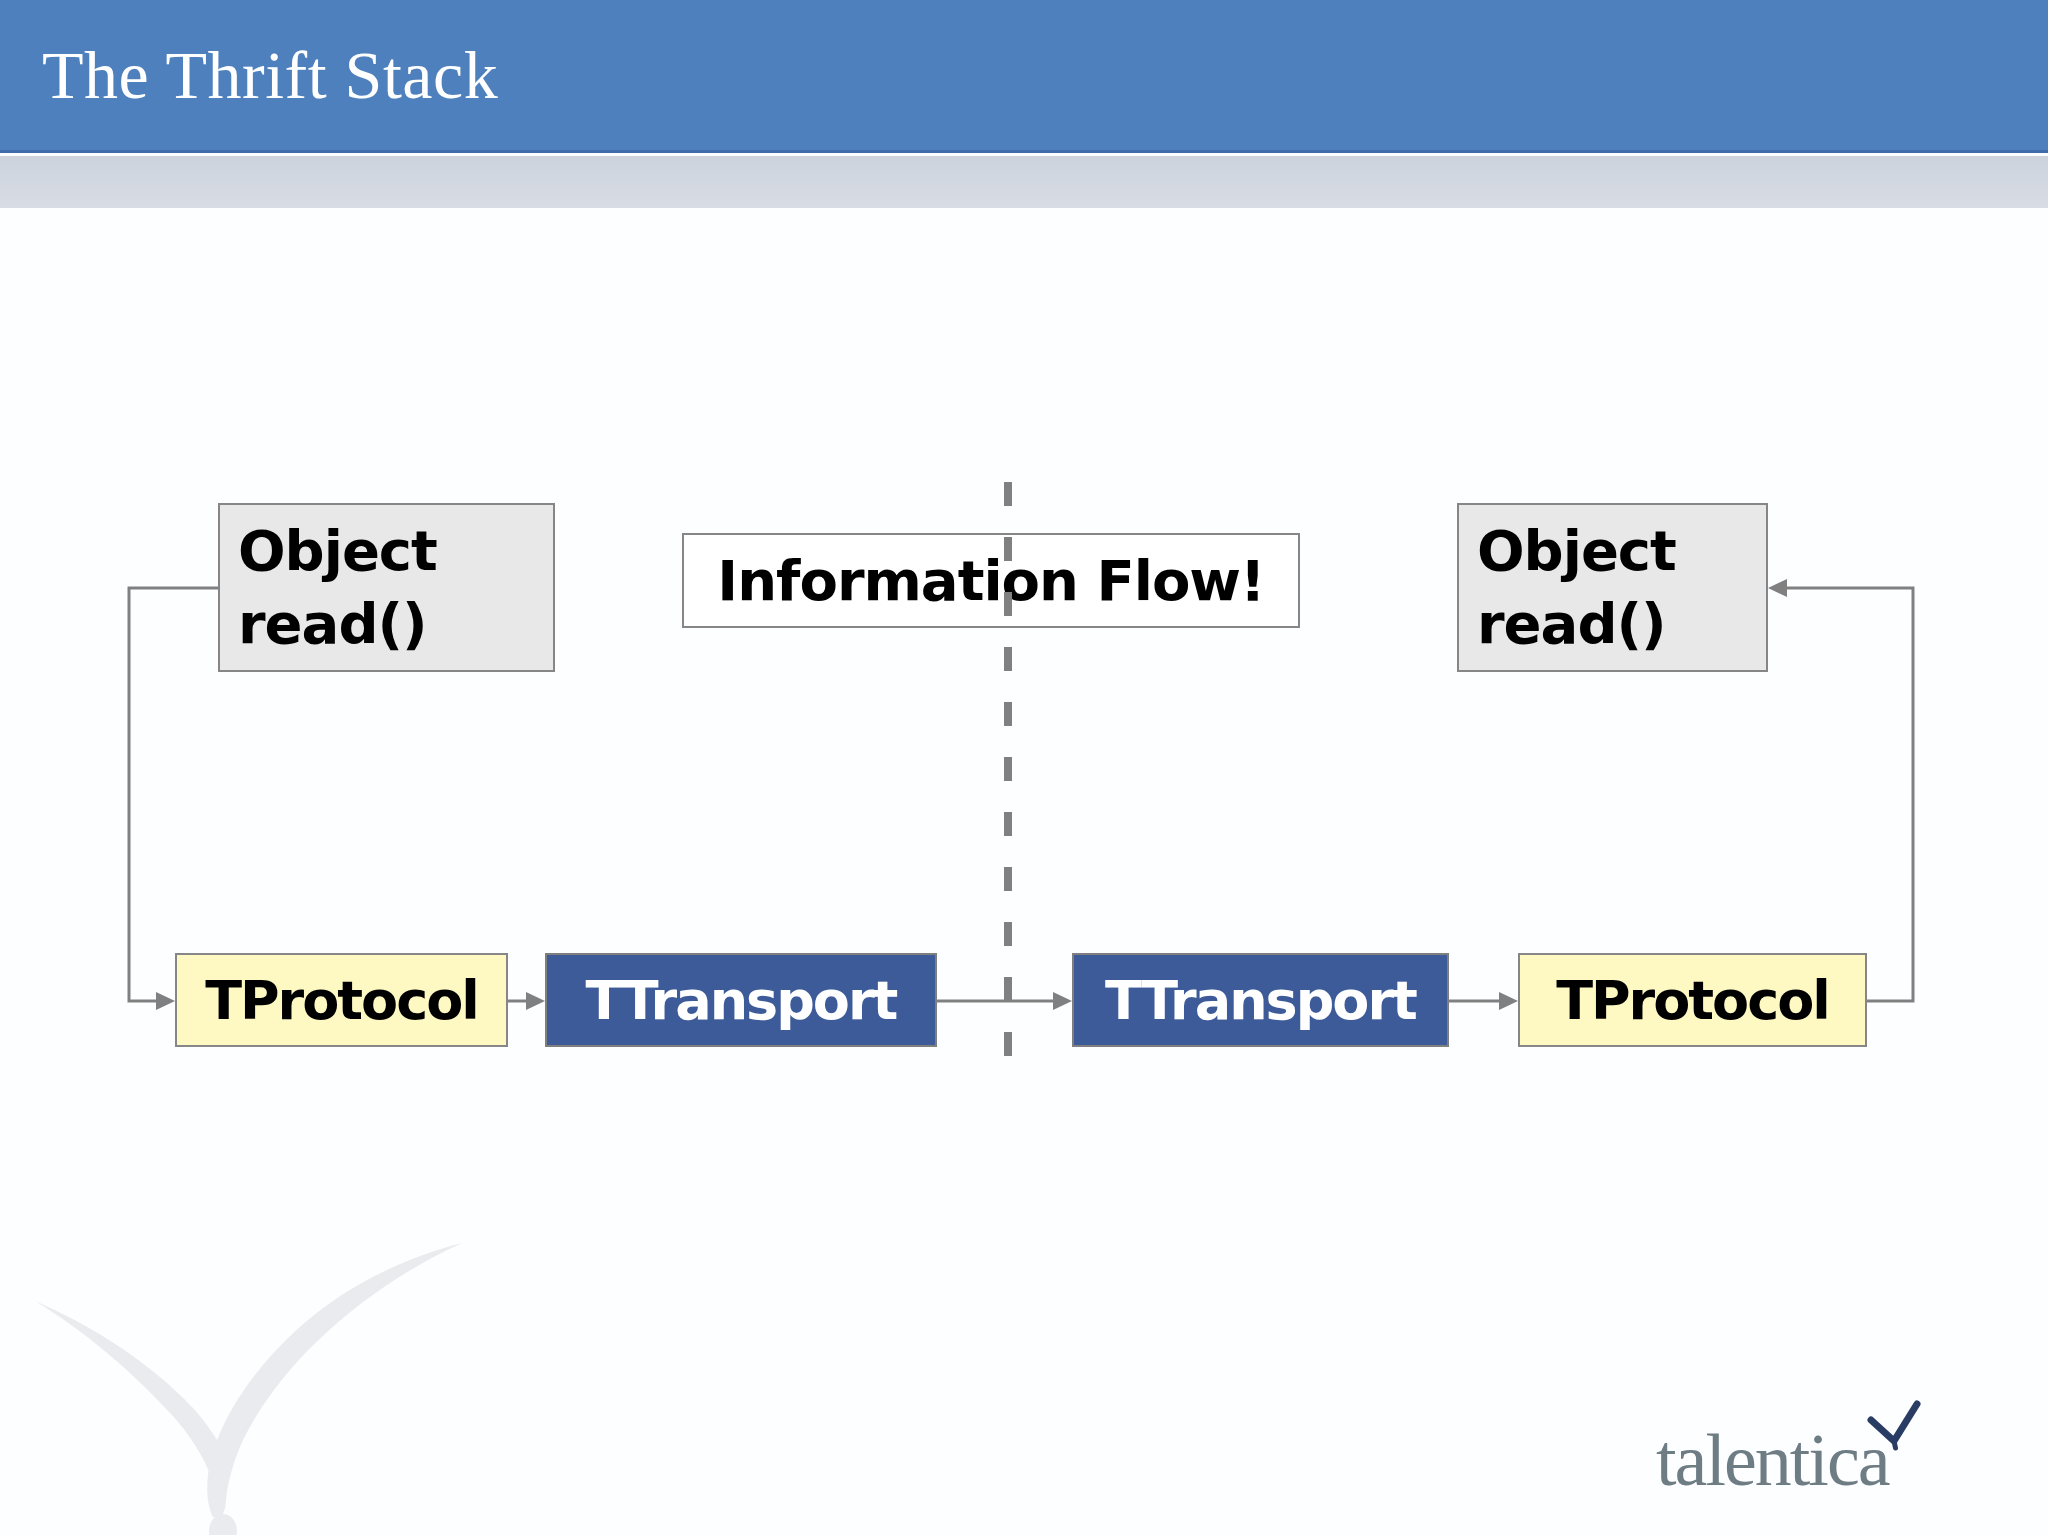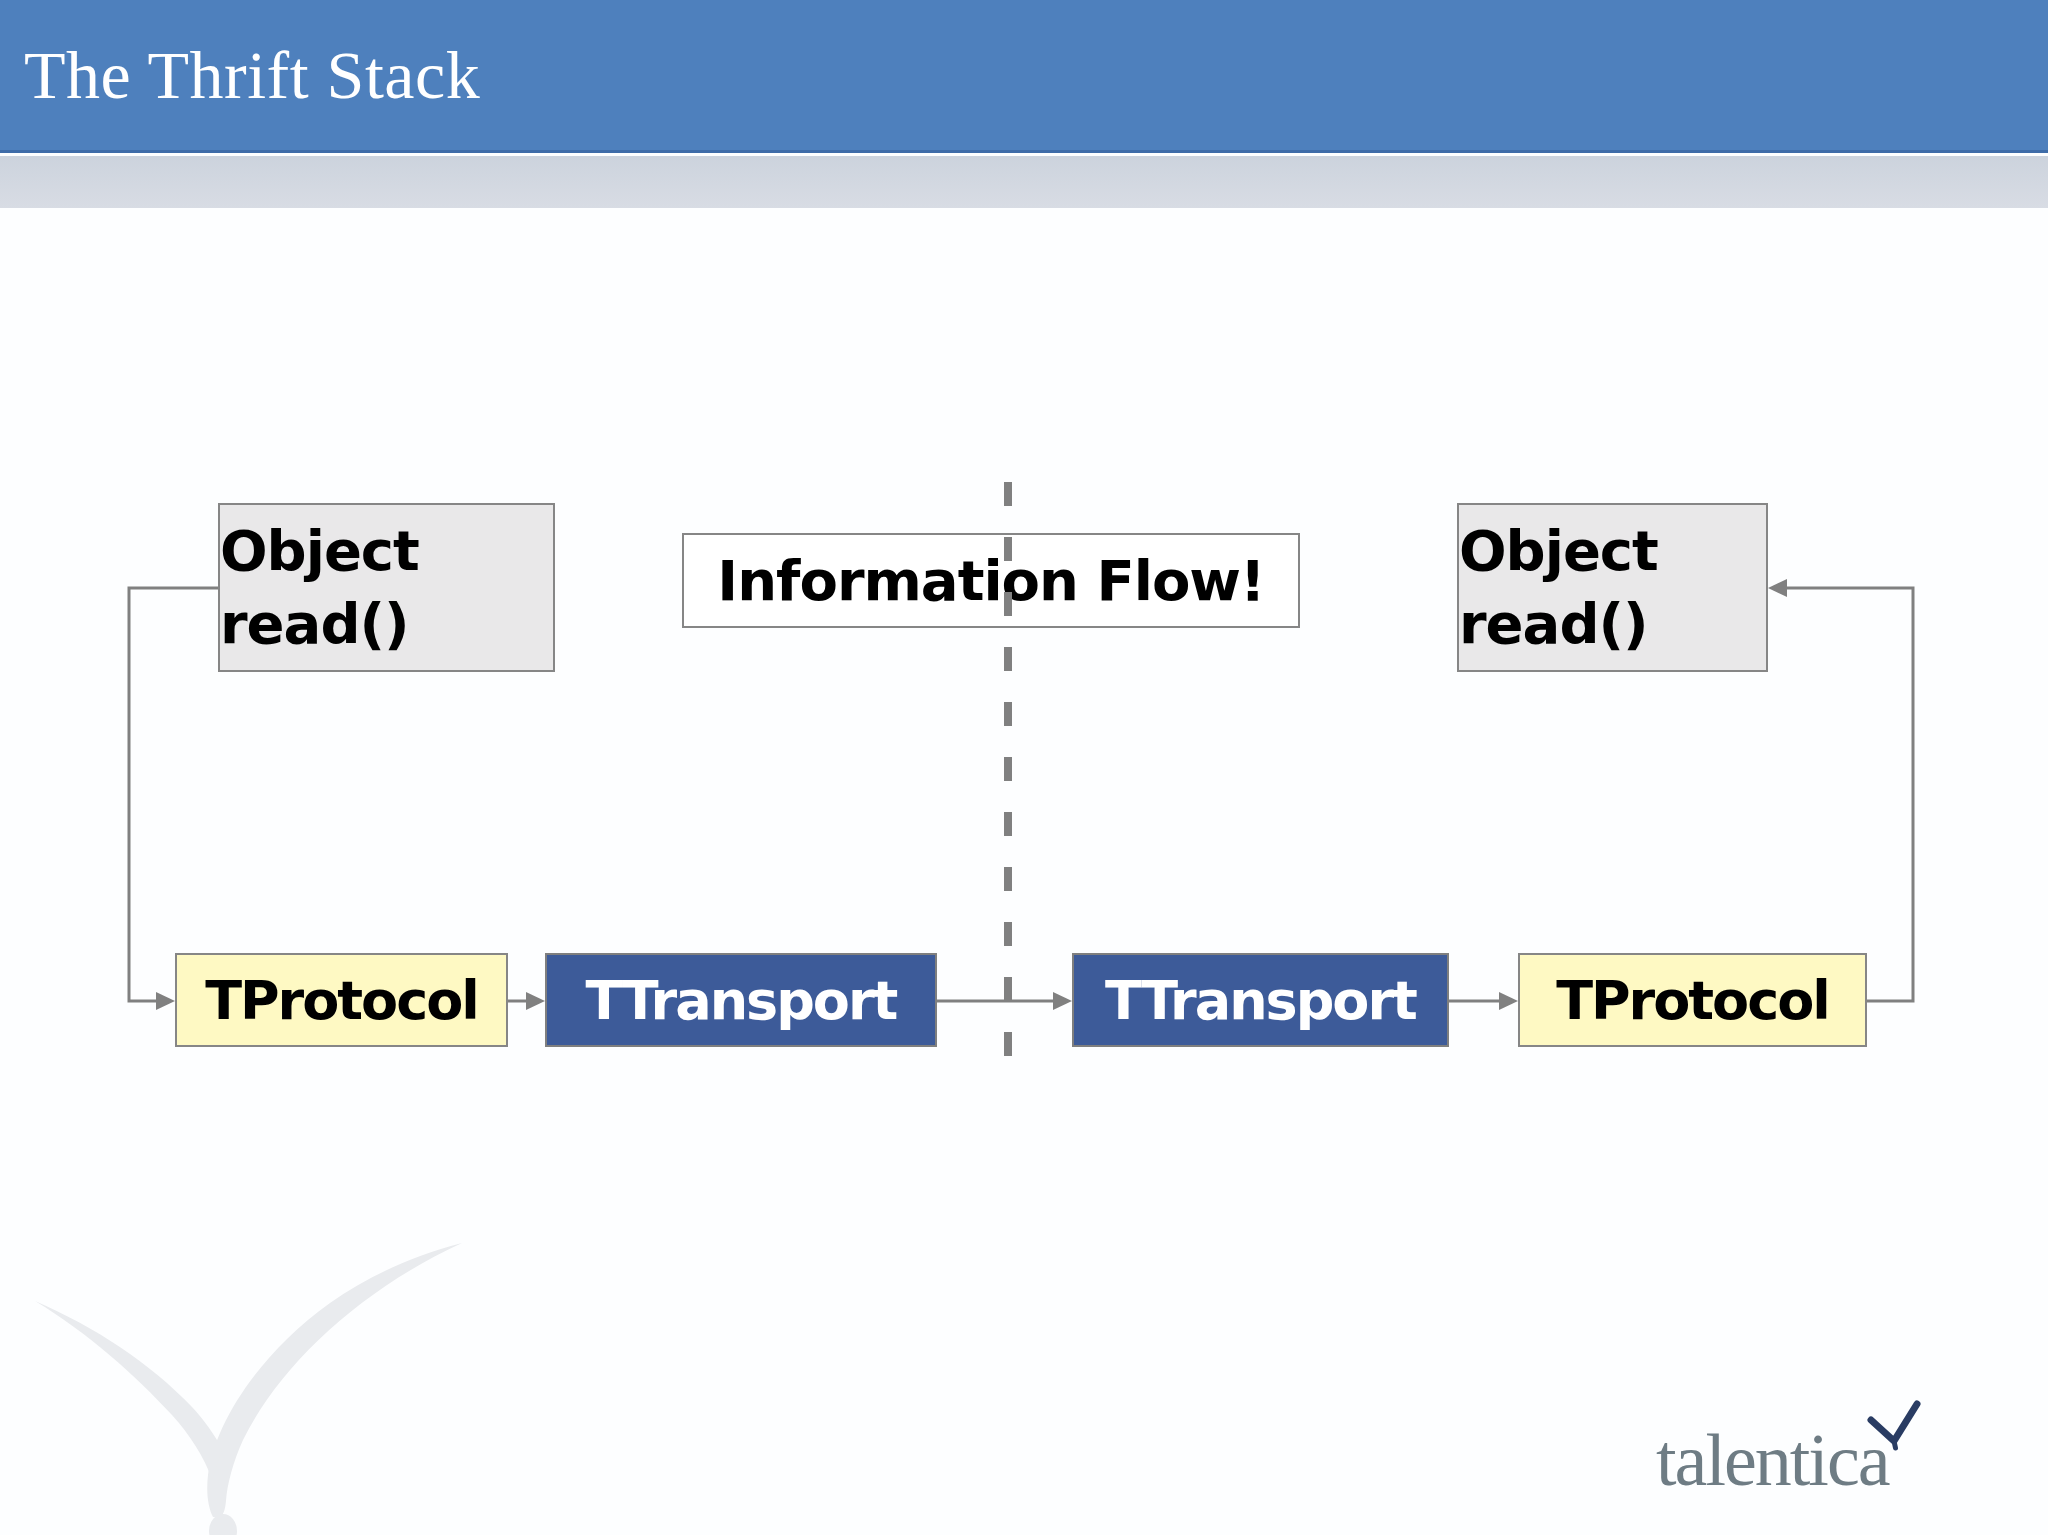--- a/index.html
+++ b/index.html
@@ -22,21 +22,21 @@
     background: #4e80bd;
     border-bottom: 3px solid #3e6ca8;
     display: flex;
     align-items: center;
   }
   .header .title {
     color: #ffffff;
     font-family: "Liberation Serif", "DejaVu Serif", serif;
     font-size: 68px;
     font-weight: 400;
-    padding-left: 24px;
+    padding-left: 42px;
     letter-spacing: 0.5px;
   }
   .subheader {
     position: absolute;
     left: 0; top: 156px;
     width: 2048px; height: 52px;
     background: linear-gradient(#ccd3dd, #d8dce4);
   }
 
   
@@ -58,20 +58,21 @@
     color: #000000;
     font-weight: bold;
   }
   .box span { position: relative; z-index: 4; }
 
   .box.object {
     width: 337px; height: 169px;
     background: #e9e8e9;
     font-size: 56px;
     line-height: 1.3;
+    padding-left: 18px;
     letter-spacing: -1px;
   }
   .box.object-read { left: 1457px; top: 503px; width: 311px; }
   .box.object-write { left: 218px; top: 503px; }
 
   .box.info {
     left: 682px; top: 533px;
     width: 618px; height: 95px;
     background: #ffffff;
     font-size: 56px;

